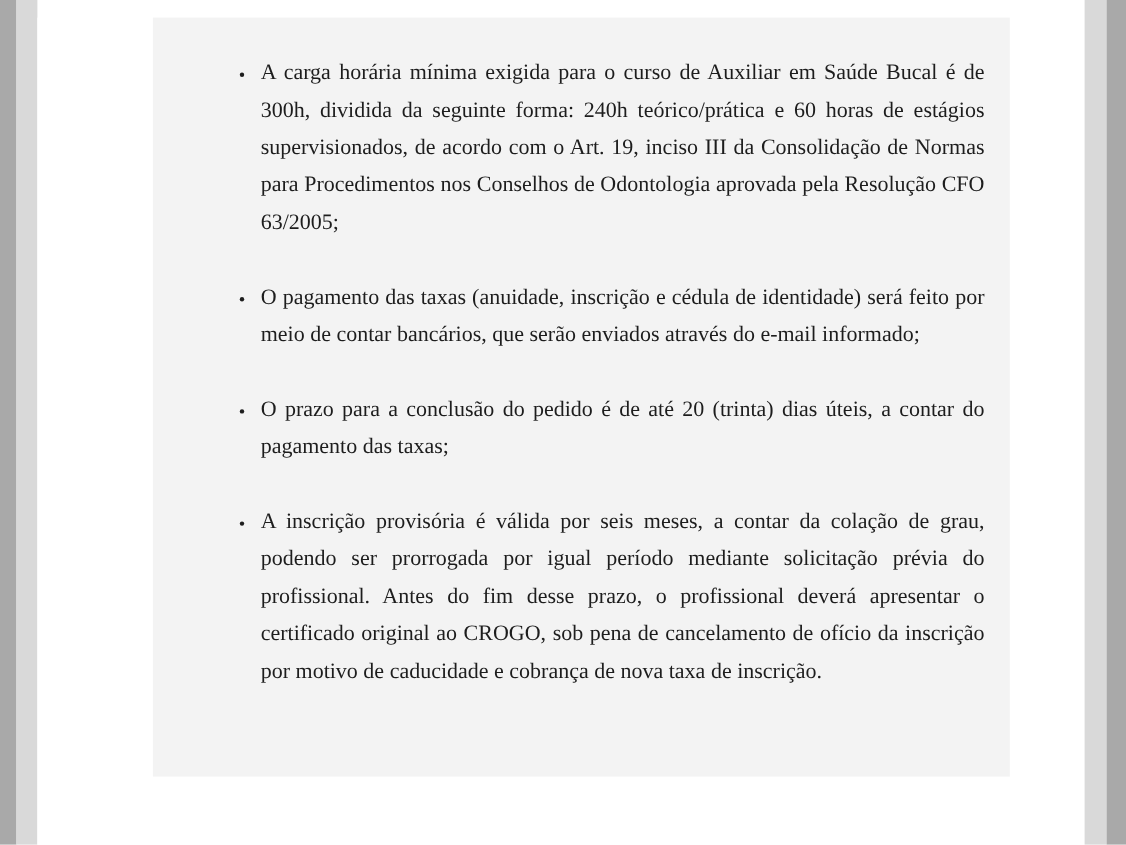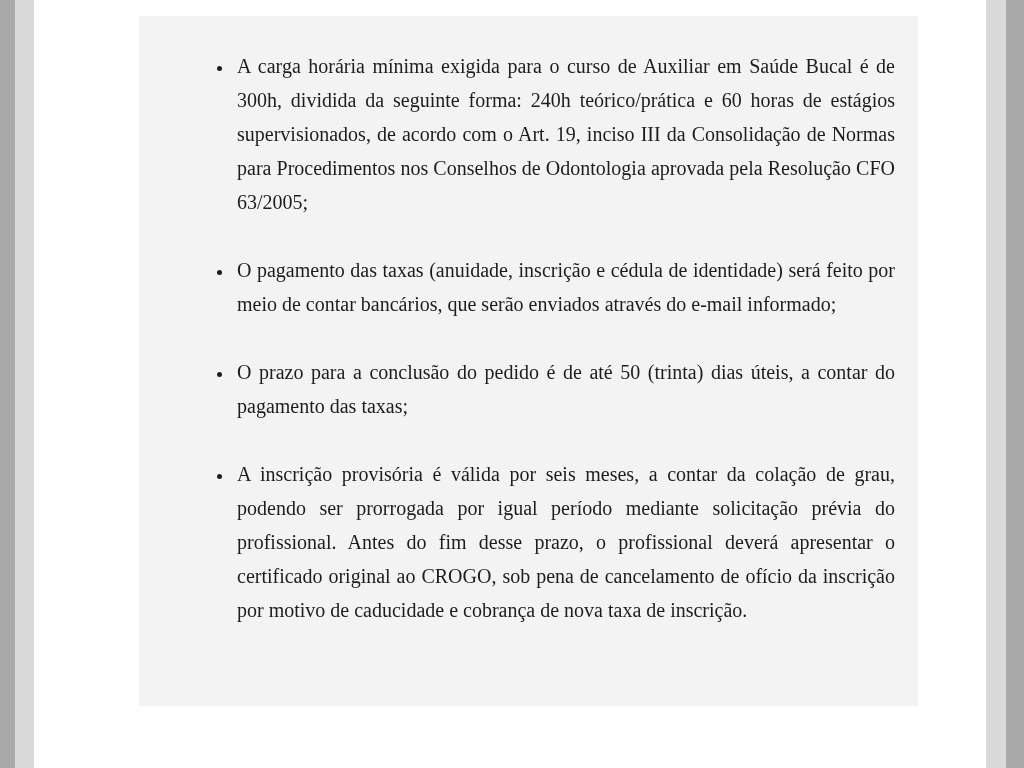--- a/index.html
+++ b/index.html
@@ -67,21 +67,21 @@
 
 <div class="screen">
   <div class="strip strip-left-outer"></div>
   <div class="strip strip-left-inner"></div>
 
   <div class="page">
     <div class="content-box">
       <ul class="bullet-list">
           <li>A carga horária mínima exigida para o curso de Auxiliar em Saúde Bucal é de 300h, dividida da seguinte forma: 240h teórico/prática e 60 horas de estágios supervisionados, de acordo com o Art. 19, inciso III da Consolidação de Normas para Procedimentos nos Conselhos de Odontologia aprovada pela Resolução CFO 63/2005;</li>
           <li>O pagamento das taxas (anuidade, inscrição e cédula de identidade) será feito por meio de contar bancários, que serão enviados através do e-mail informado;</li>
-          <li>O prazo para a conclusão do pedido é de até 50 (trinta) dias úteis, a contar do pagamento das taxas;</li>
+          <li>O prazo para a conclusão do pedido é de até 20 (trinta) dias úteis, a contar do pagamento das taxas;</li>
           <li>A inscrição provisória é válida por seis meses, a contar da colação de grau, podendo ser prorrogada por igual período mediante solicitação prévia do profissional. Antes do fim desse prazo, o profissional deverá apresentar o certificado original ao CROGO, sob pena de cancelamento de ofício da inscrição por motivo de caducidade e cobrança de nova taxa de inscrição.</li>
         </ul>
     </div>
   </div>
 
   <div class="strip strip-right-inner"></div>
   <div class="strip strip-right-outer"></div>
 </div>
 
 </body></html>

